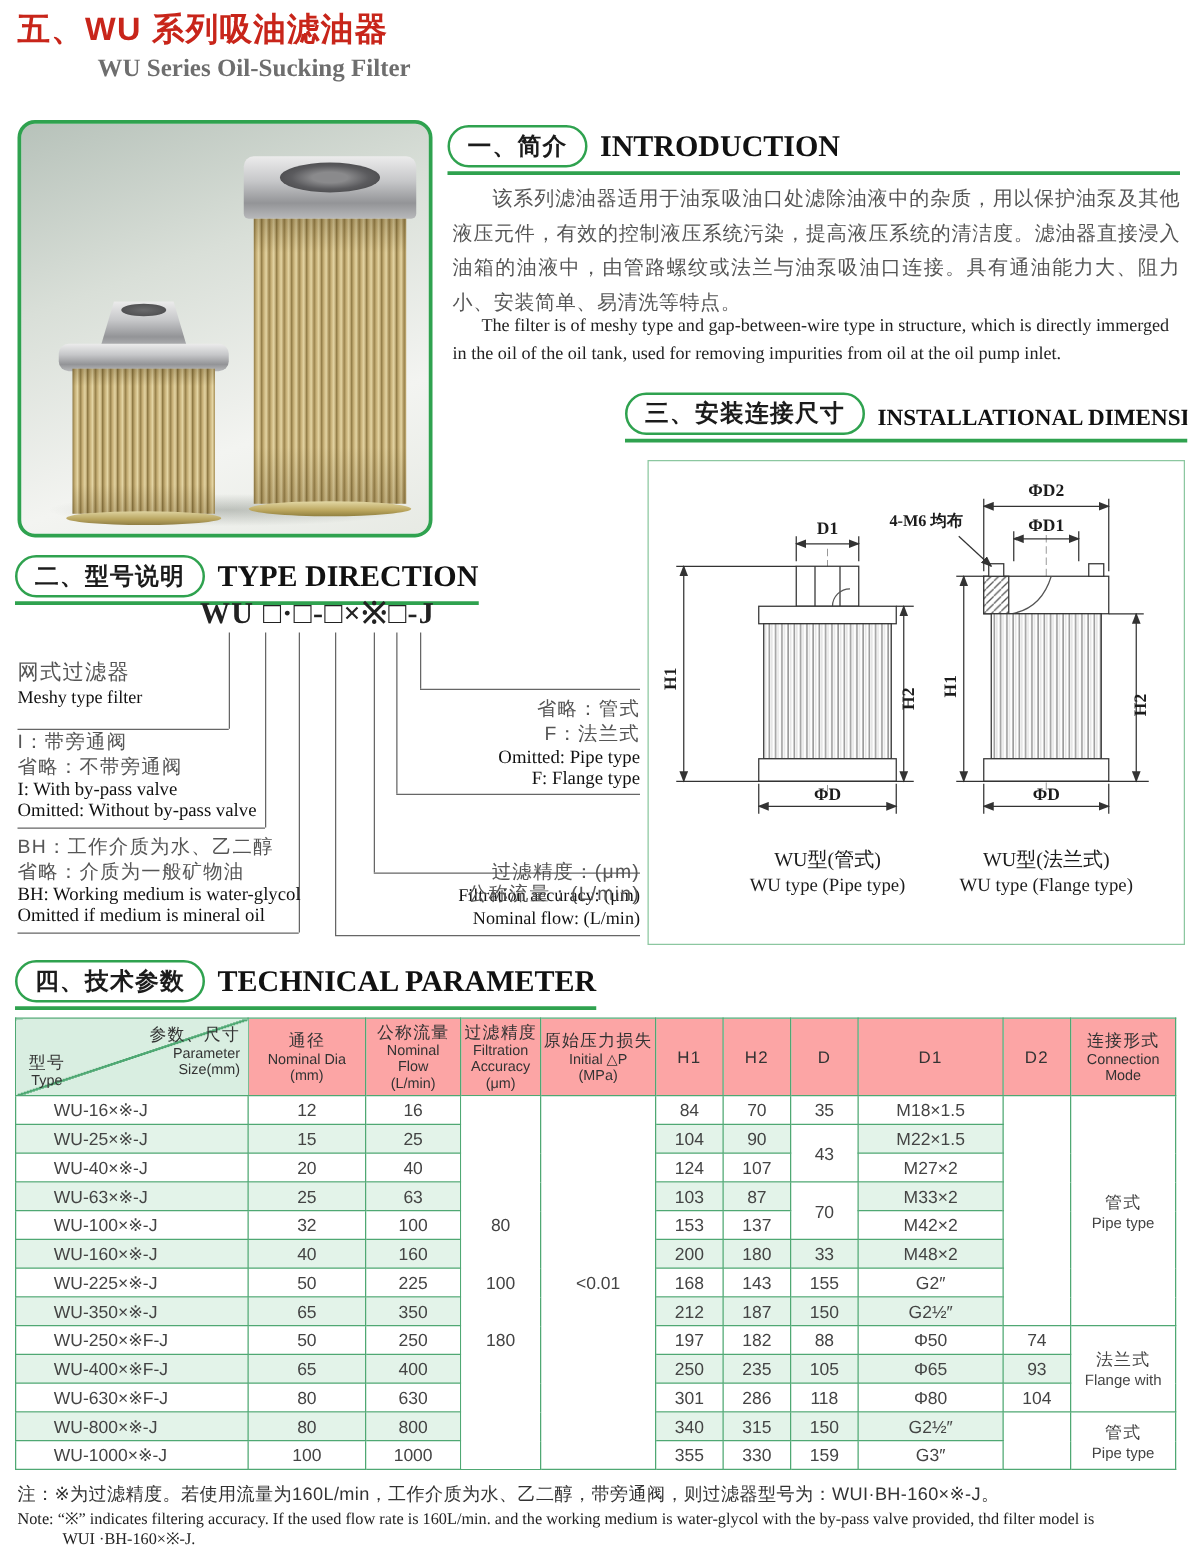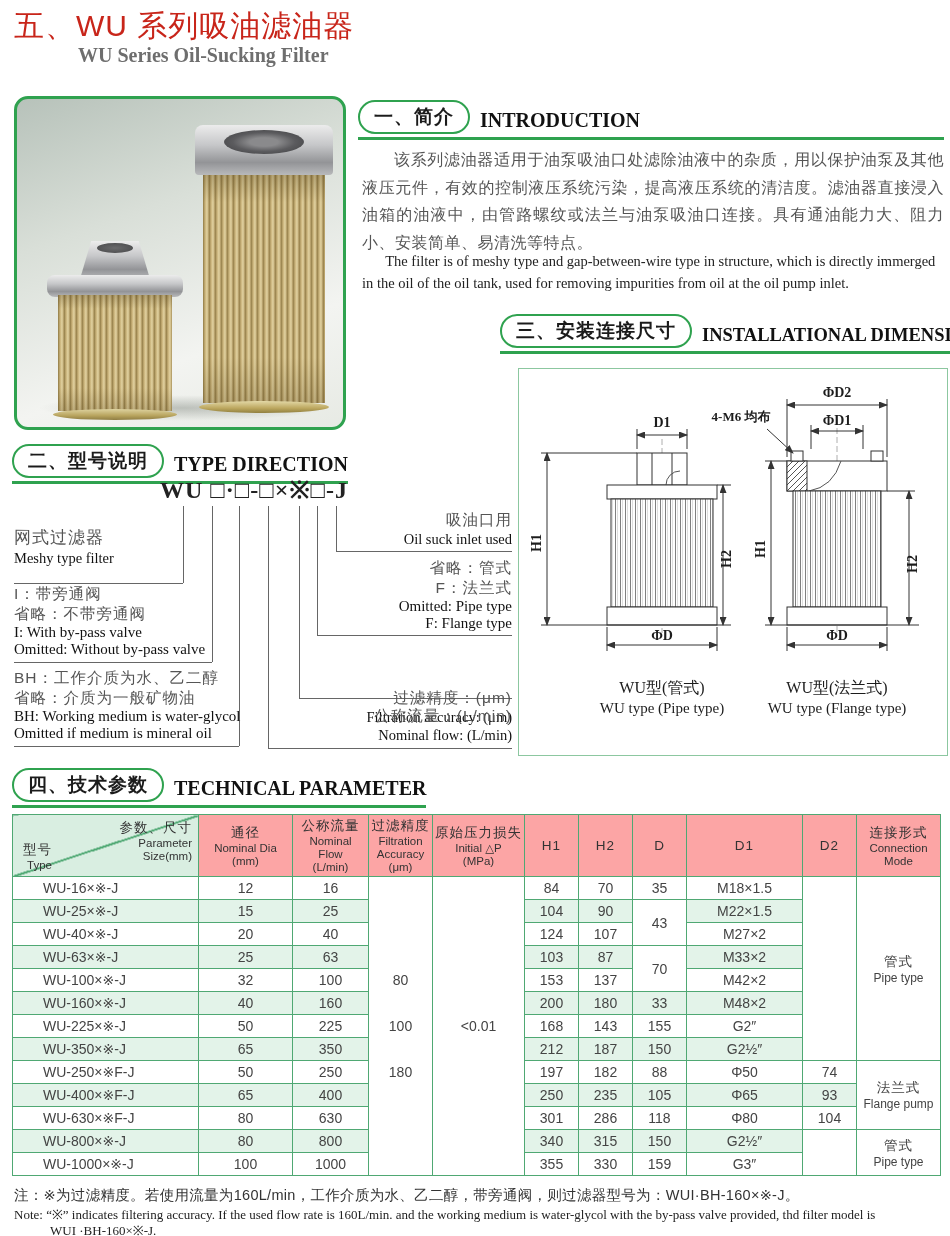--- a/index.html
+++ b/index.html
@@ -1,28 +1,28 @@
 <!DOCTYPE html>
 <html><head>
 <meta charset="utf-8">
 <style>
   html,body{margin:0;padding:0;background:#fff;}
   .page{position:relative;width:950px;height:1236px;background:#fff;overflow:hidden;
         font-family:"Liberation Sans","DejaVu Sans",sans-serif;color:#333;}
   .abs{position:absolute;}
 
   
-  .title-cn{font-size:30px;font-weight:normal;color:#c8251a;letter-spacing:1px;}
+  .title-cn{font-size:26px;font-weight:bold;color:#c8251a;letter-spacing:1px;}
   .title-en{font-family:"Liberation Serif","DejaVu Serif",serif;font-size:20px;font-weight:bold;color:#6e6e6e;}
 
   
   .sec{display:flex;align-items:flex-end;gap:10px;border-bottom:3px solid #2fa24f;padding-bottom:3px;}
   .pill{border:2px solid #2fa24f;border-radius:17px;background:#fff;padding:2px 14px;
         font-size:19px;font-weight:bold;color:#1b1b1b;white-space:nowrap;letter-spacing:1px;}
-  .sec-en{font-family:"Liberation Serif","DejaVu Serif",serif;font-weight:bold;font-size:20px;color:#111;
+  .sec-en{font-family:"Liberation Serif","DejaVu Serif",serif;font-weight:bold;font-size:24px;color:#111;
           white-space:nowrap;padding-bottom:2px;}
 
   
   .photo{width:332px;height:334px;border:3px solid #2fa24f;border-radius:14px;box-sizing:border-box;
          background:linear-gradient(160deg,#b7c2ba 0%,#d9dfd8 35%,#f3f4f1 72%,#e7eae4 100%);overflow:hidden;}
   .pleats{background:
       linear-gradient(180deg,rgba(60,45,10,.25) 0%,rgba(255,255,255,0) 12%,rgba(255,255,255,0) 80%,rgba(60,45,10,.2) 100%),
       repeating-linear-gradient(90deg,#8f7a45 0px,#c8b178 2px,#e3d4a3 4px,#a9915a 6px);}
   .metal{background:linear-gradient(180deg,#ececec 0%,#c6c7c9 40%,#939497 75%,#b8b9bb 100%);}
 
@@ -50,21 +50,21 @@
   table.tech thead th{background:#fca5a5;font-weight:normal;height:62px;padding:2px;}
   .hcn{font-size:13.5px;color:#333;letter-spacing:1px;}
   .hen{font-size:11.5px;color:#333;line-height:13px;}
   table.tech tbody td{height:23px;font-size:14px;color:#444;text-align:center;padding:0;}
   table.tech tbody tr:nth-child(even) td{background:#e3f3e9;}
   table.tech tbody td.mg{background:#fff !important;vertical-align:middle;}
   td.model{text-align:left !important;padding-left:30px !important;color:#555;}
   .diag{position:relative;background:
      linear-gradient(to bottom right,rgba(0,0,0,0) calc(50% - 1px),#4fa873 calc(50% - 1px),#4fa873 calc(50% + 1px),rgba(0,0,0,0) calc(50% + 1px)),#d9eee1 !important;}
   .diag .p1{position:absolute;top:4px;right:6px;text-align:right;}
-  .diag .p2{position:absolute;bottom:4px;left:10px;text-align:right;}
+  .diag .p2{position:absolute;bottom:4px;left:10px;text-align:center;}
   .filt-cell{position:relative;}
   .filt-v{position:absolute;left:0;width:100%;text-align:center;font-size:14px;color:#444;}
   .conn-cn{font-size:13.5px;color:#444;letter-spacing:1px;}
   .conn-en{font-size:12px;color:#444;}
 
   
   .note-cn{font-size:14.5px;color:#333;letter-spacing:.3px;}
   .note-en{font-family:"Liberation Serif","DejaVu Serif",serif;font-size:13px;color:#222;}
 </style>
 </head>
@@ -231,24 +231,20 @@
       <div class="lbl-en">I: With by-pass valve</div>
       <div class="lbl-en">Omitted: Without by-pass valve</div>
     </div>
     <div class="abs" style="left:14px;top:198px;">
       <div class="lbl-cn">BH：工作介质为水、乙二醇</div>
       <div class="lbl-cn">省略：介质为一般矿物油</div>
       <div class="lbl-en">BH: Working medium is water-glycol</div>
       <div class="lbl-en">Omitted if medium is mineral oil</div>
     </div>
 
-    <div class="abs rlab" style="right:6px;top:40px;">
-      <div class="lbl-cn">吸油口用</div>
-      <div class="lbl-en-lg">Oil suck inlet used</div>
-    </div>
     <div class="abs rlab" style="right:6px;top:88px;">
       <div class="lbl-cn">省略：管式</div>
       <div class="lbl-cn">F：法兰式</div>
       <div class="lbl-en">Omitted: Pipe type</div>
       <div class="lbl-en">F: Flange type</div>
     </div>
     <div class="abs rlab" style="right:6px;top:186px;margin-top:32px;">
       <div class="lbl-cn">过滤精度：(μm)</div>
       <div class="lbl-en-lg">Filtration accuracy: (μm)</div>
     </div>
@@ -420,21 +416,21 @@
         <td class="model">WU-250×※F-J</td>
         <td>50</td>
         <td>250</td>
         <td>197</td>
         <td>182</td>
         <td>88</td>
         <td>Φ50</td>
         <td>74</td>
         <td rowspan="3" class="mg">
           <div class="conn-cn">法兰式</div>
-          <div class="conn-en">Flange pump</div>
+          <div class="conn-en">Flange with</div>
         </td>
       </tr>
       <tr>
         <td class="model">WU-400×※F-J</td>
         <td>65</td>
         <td>400</td>
         <td>250</td>
         <td>235</td>
         <td>105</td>
         <td>Φ65</td>

